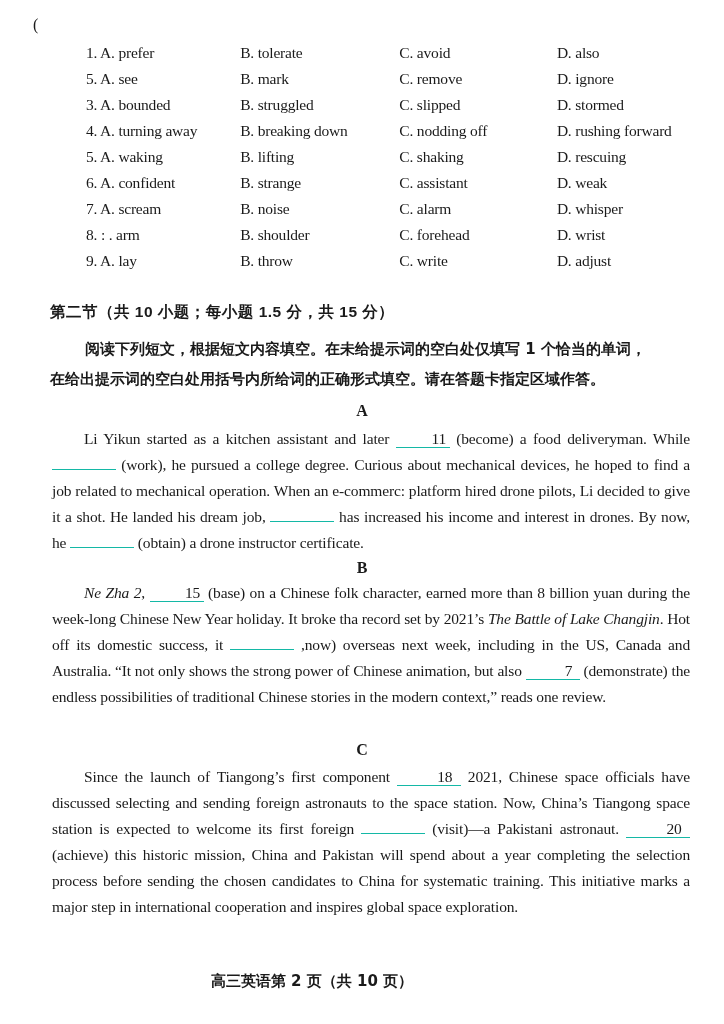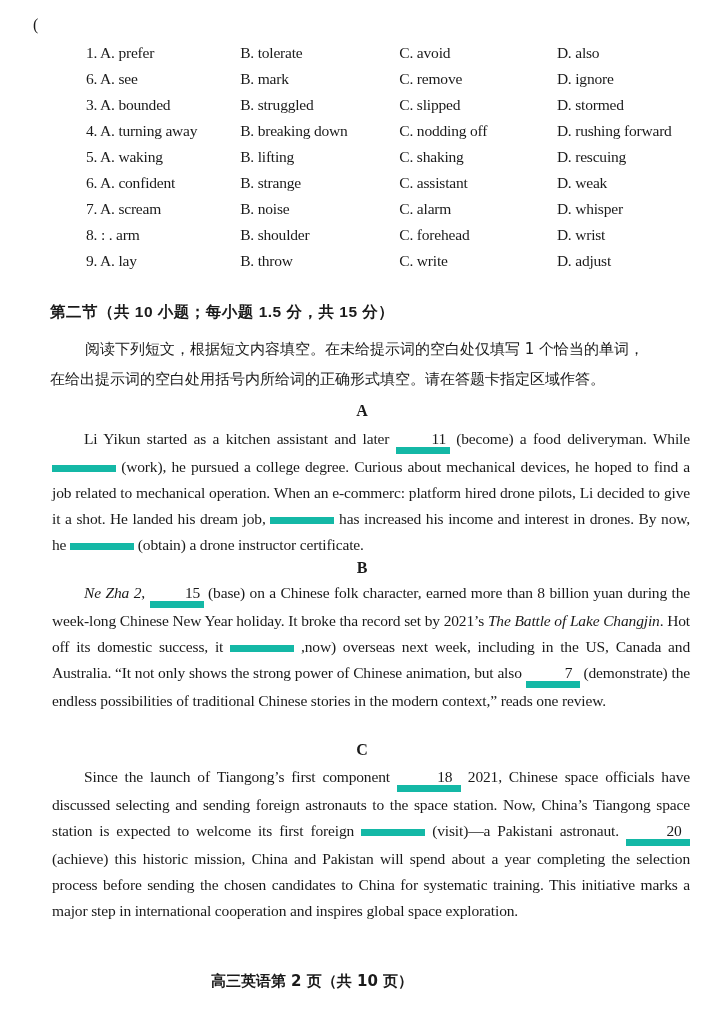--- a/index.html
+++ b/index.html
@@ -12,52 +12,52 @@
   .options { position: absolute; left: 58px; top: 40px; width: 640px; }
   .opt-row { display: flex; height: 26px; align-items: center; font-size: 15.5px; letter-spacing: -0.2px; }
   .opt-row span { display: inline-block; margin-left: 28px; }
   .c1 { width: 152px; } .c2 { width: 158px; } .c3 { width: 156px; } .c4 { width: 170px; }
   .section-head {
     position: absolute; left: 50px; top: 302px; font-size: 15.5px; font-weight: bold;
     font-family: Liberation Sans, sans-serif; letter-spacing: 0.5px;
   }
   .instr {
     position: absolute; left: 50px; top: 334px; width: 640px; font-size: 15px;
-    font-family: "DejaVu Sans", sans-serif; font-weight: normal; line-height: 30px;
+    font-family: "DejaVu Sans", sans-serif; font-weight: bold; line-height: 30px;
   }
   .instr p { margin: 0; }
   .instr .l1 { text-indent: 35px; }
   .part-label { position: absolute; left: 0; width: 724px; text-align: center; font-weight: bold; font-size: 16px; }
   .para {
     position: absolute; left: 52px; width: 638px; font-size: 15.5px; line-height: 26px;
     text-align: justify; letter-spacing: -0.15px;
   }
   .para p { margin: 0; text-indent: 32px; }
-  .blank { display: inline-block; border-bottom: 7px solid #14b8a6; text-align: center; line-height: 16px; }
+  .blank { display: inline-block; border-bottom: 1px solid #14b8a6; text-align: center; line-height: 16px; }
   .w50 { width: 54px; } .w60 { width: 64px; }
   .footer {
     position: absolute; left: 0; top: 972px; width: 624px; text-align: center; font-size: 15px;
     font-family: "DejaVu Sans", sans-serif; font-weight: bold;
   }
   i { font-style: italic; }
 </style>
 </head>
 <body>
 
 <div class="paren">(</div>
 
 <div class="options" id="opts">
     <div class="opt-row">
       <span class="c1">1. A. prefer</span>
       <span class="c2">B. tolerate</span>
       <span class="c3">C. avoid</span>
       <span class="c4">D. also</span>
     </div>
     <div class="opt-row">
-      <span class="c1">6. A. see</span>
+      <span class="c1">5. A. see</span>
       <span class="c2">B. mark</span>
       <span class="c3">C. remove</span>
       <span class="c4">D. ignore</span>
     </div>
     <div class="opt-row">
       <span class="c1">3. A. bounded</span>
       <span class="c2">B. struggled</span>
       <span class="c3">C. slipped</span>
       <span class="c4">D. stormed</span>
     </div>

